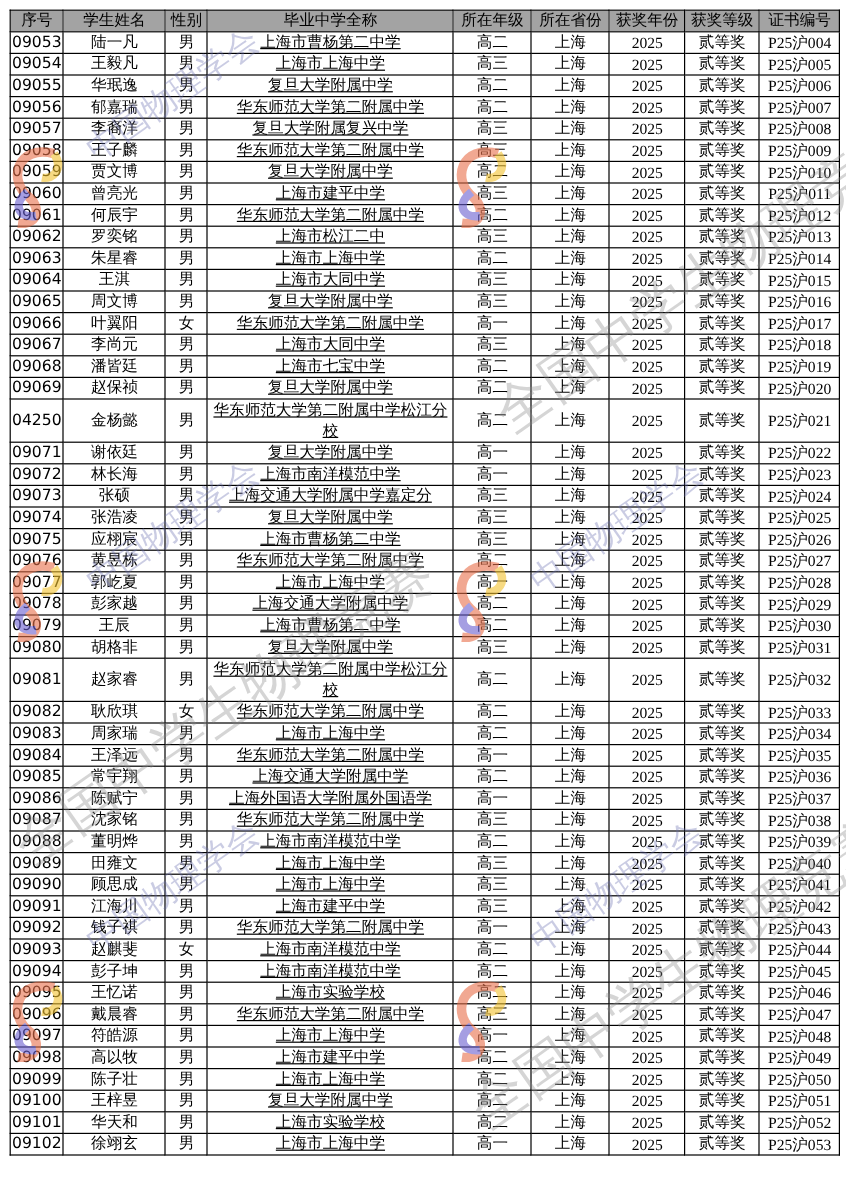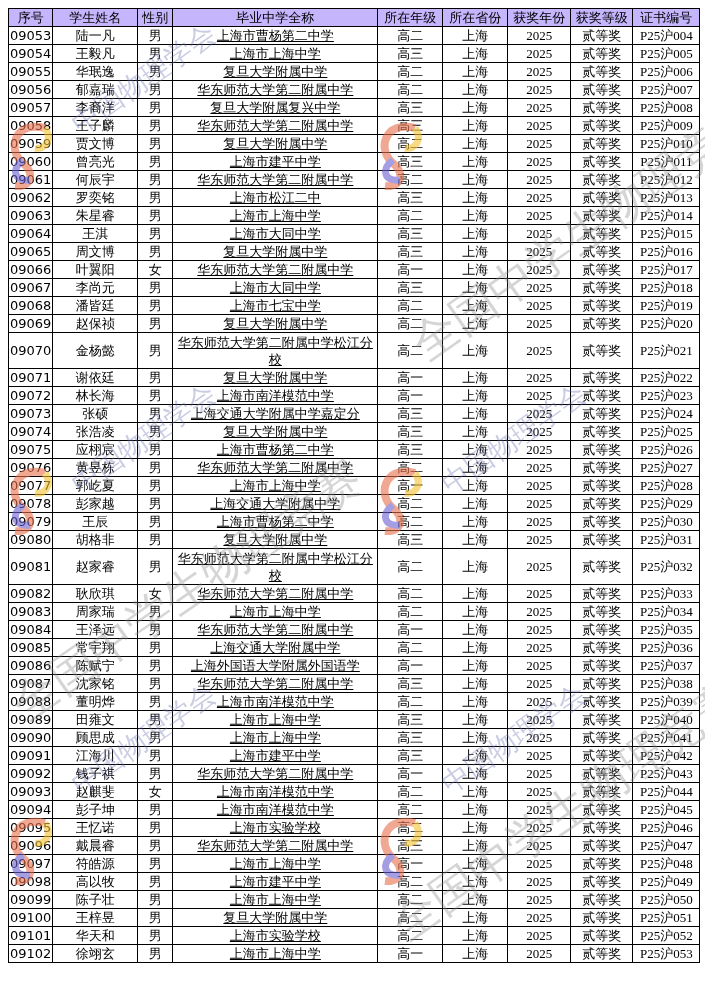--- a/index.html
+++ b/index.html
@@ -2,21 +2,21 @@
 <html><head>
 <meta charset="utf-8">
 <style>
   html, body { margin:0; padding:0; background:#ffffff; }
   body { width:705px; height:995px; position:relative; overflow:hidden;
          font-family: "DejaVu Sans", "Liberation Sans", sans-serif; }
   table { position:absolute; left:8px; top:8px; border-collapse:collapse;
           table-layout:fixed; font-size:13px; color:#000; }
   th, td { border:1px solid #000; padding:0 1px; height:17px; line-height:17px;
            text-align:center; white-space:nowrap; overflow:hidden; }
-  th { background:#c4b5fd; font-weight:normal; }
+  th { background:#a3a3a3; font-weight:normal; }
   td.id { text-align:right; }
   td.school { white-space:normal; line-height:17px;text-decoration:underline; }
   tr.tall td { height:35px; }
   td.mono { font-family:"Liberation Serif", serif; }
   .wm { position:absolute; pointer-events:none; opacity:0.35; color:#888; font-size:46px;
         font-family:"DejaVu Sans", sans-serif; transform:rotate(-35deg); white-space:nowrap; }
   .logo { position:absolute; pointer-events:none; width:48px; height:70px; opacity:0.6; }
 </style>
 </head>
 <body>
@@ -228,21 +228,21 @@
         <td>赵保祯</td>
         <td>男</td>
         <td class="school">复旦大学附属中学</td>
         <td>高二</td>
         <td>上海</td>
         <td class="mono">2025</td>
         <td>贰等奖</td>
         <td class="mono">P25沪020</td>
       </tr>
       <tr class="tall">
-        <td class="id">09070</td>
+        <td class="id">04250</td>
         <td>金杨懿</td>
         <td>男</td>
         <td class="school">华东师范大学第二附属中学松江分校</td>
         <td>高二</td>
         <td>上海</td>
         <td class="mono">2025</td>
         <td>贰等奖</td>
         <td class="mono">P25沪021</td>
       </tr>
       <tr>

